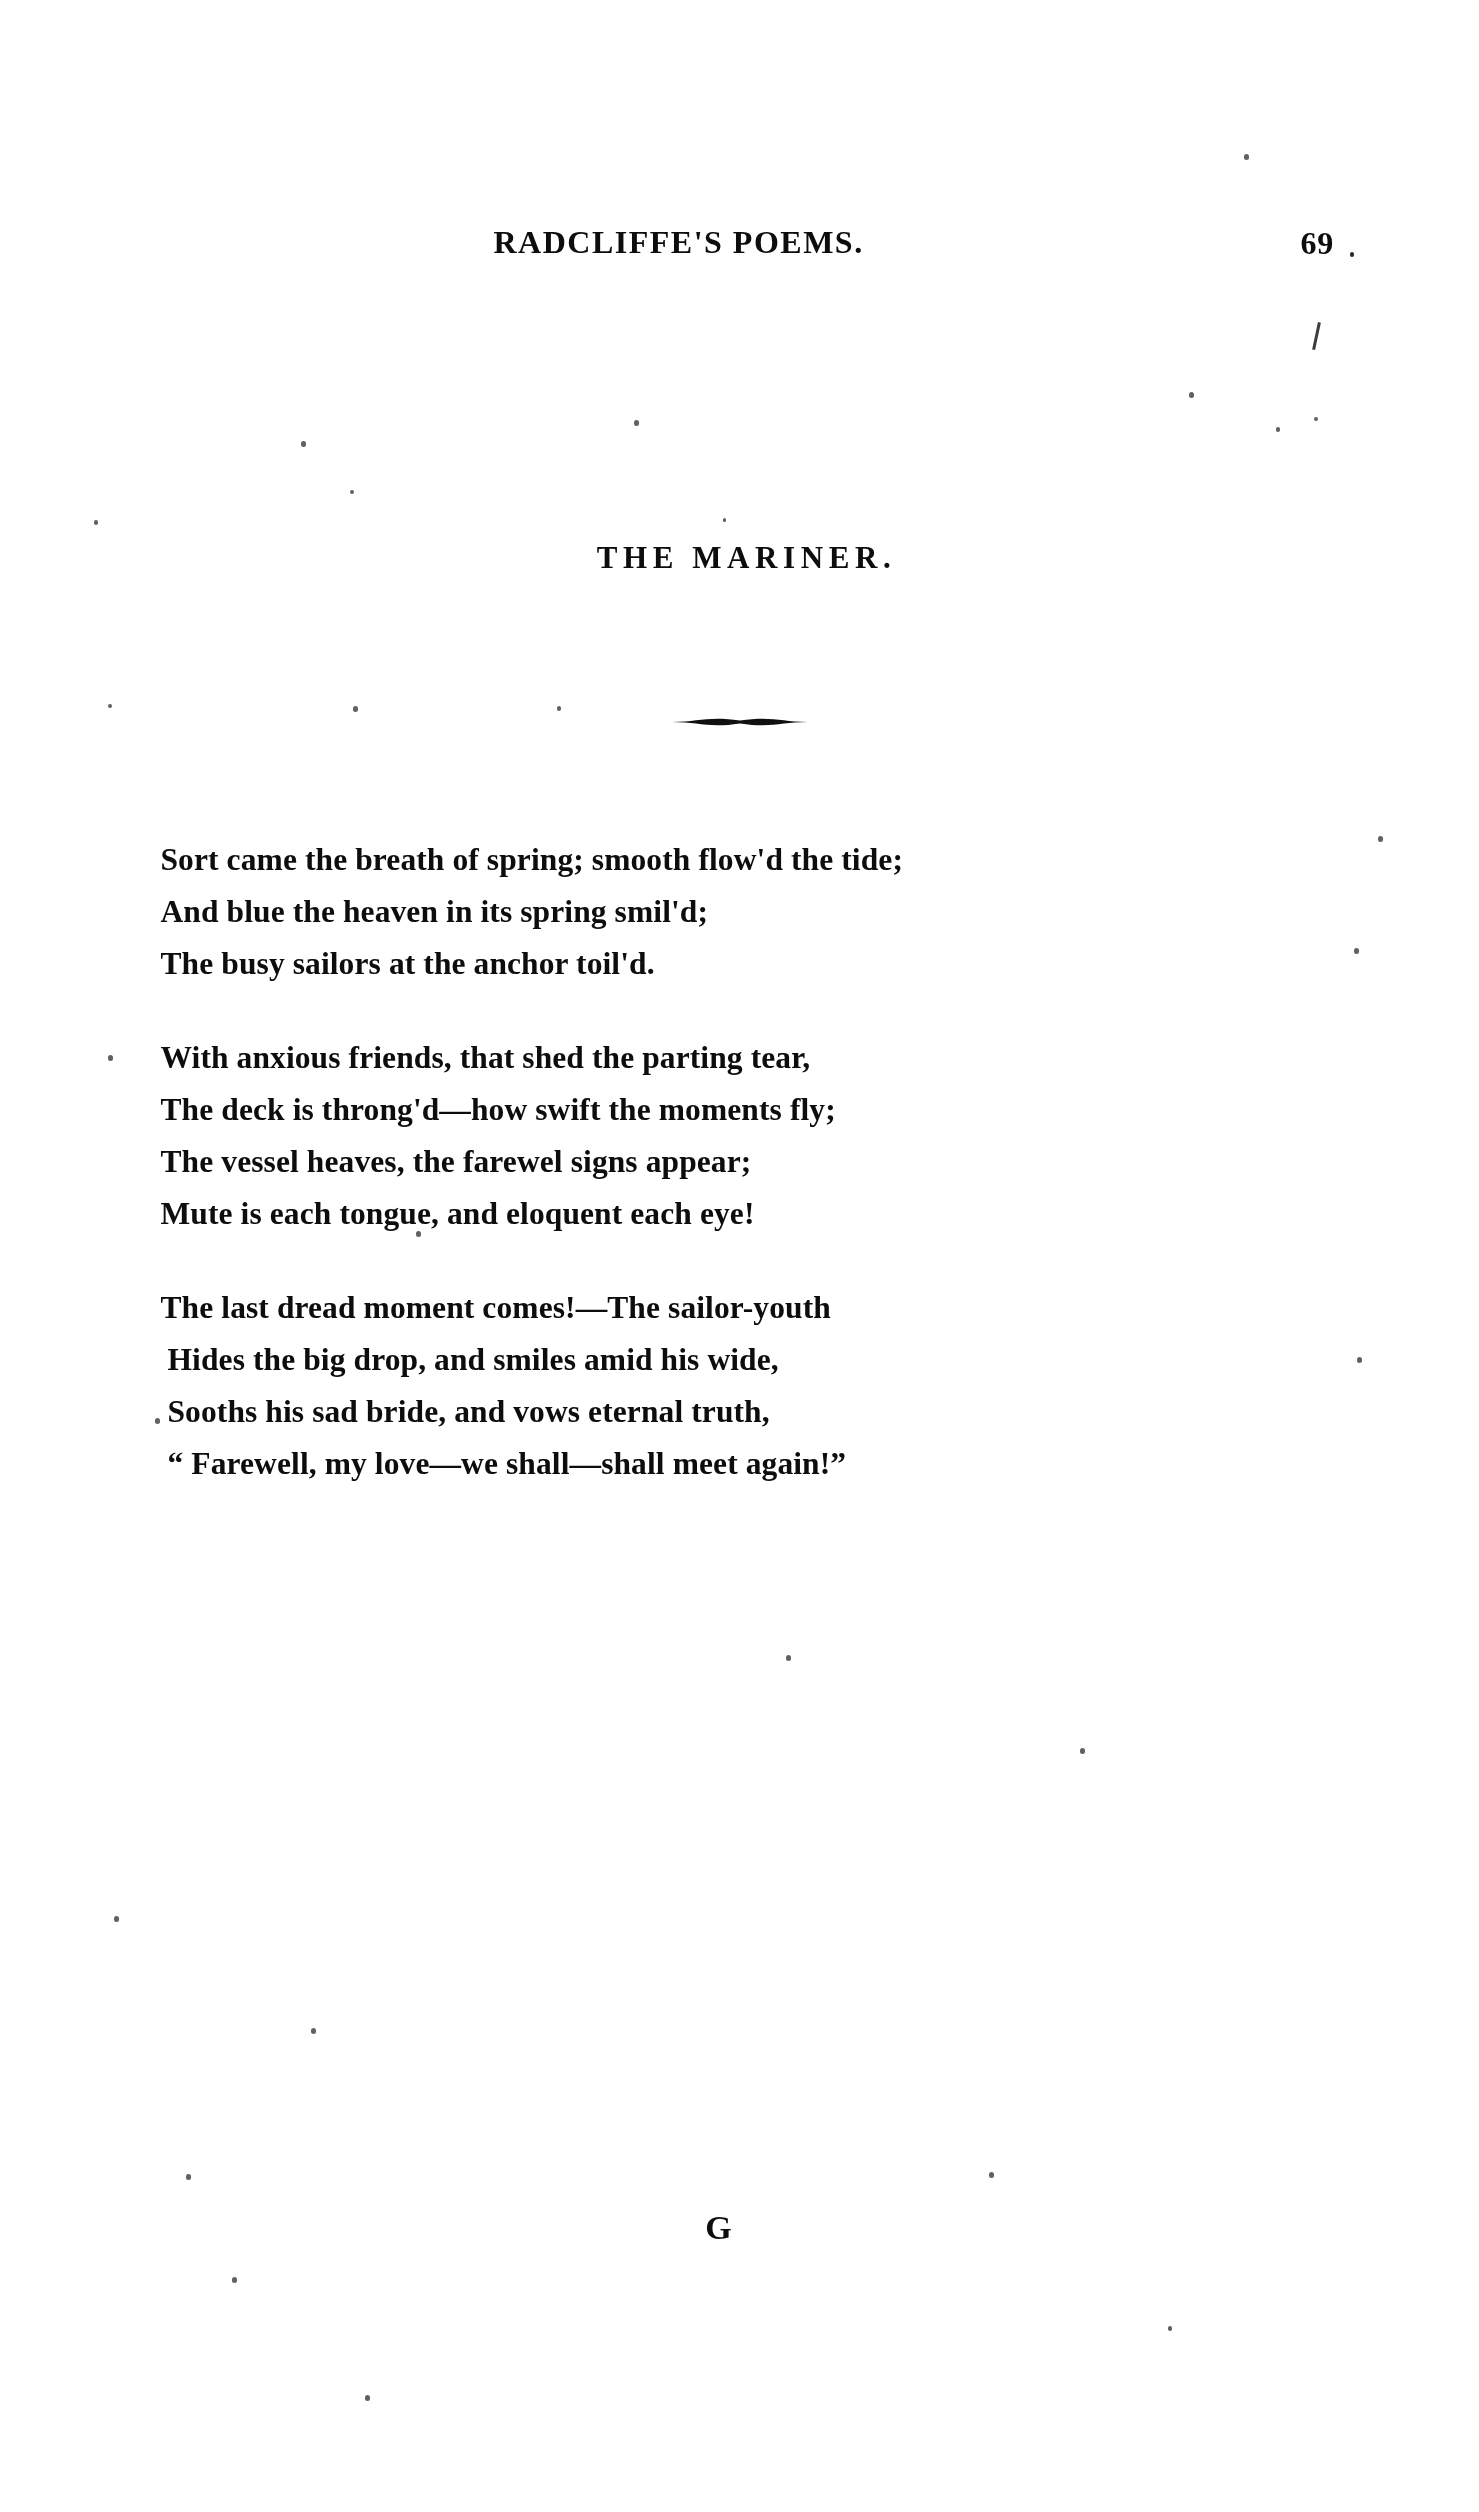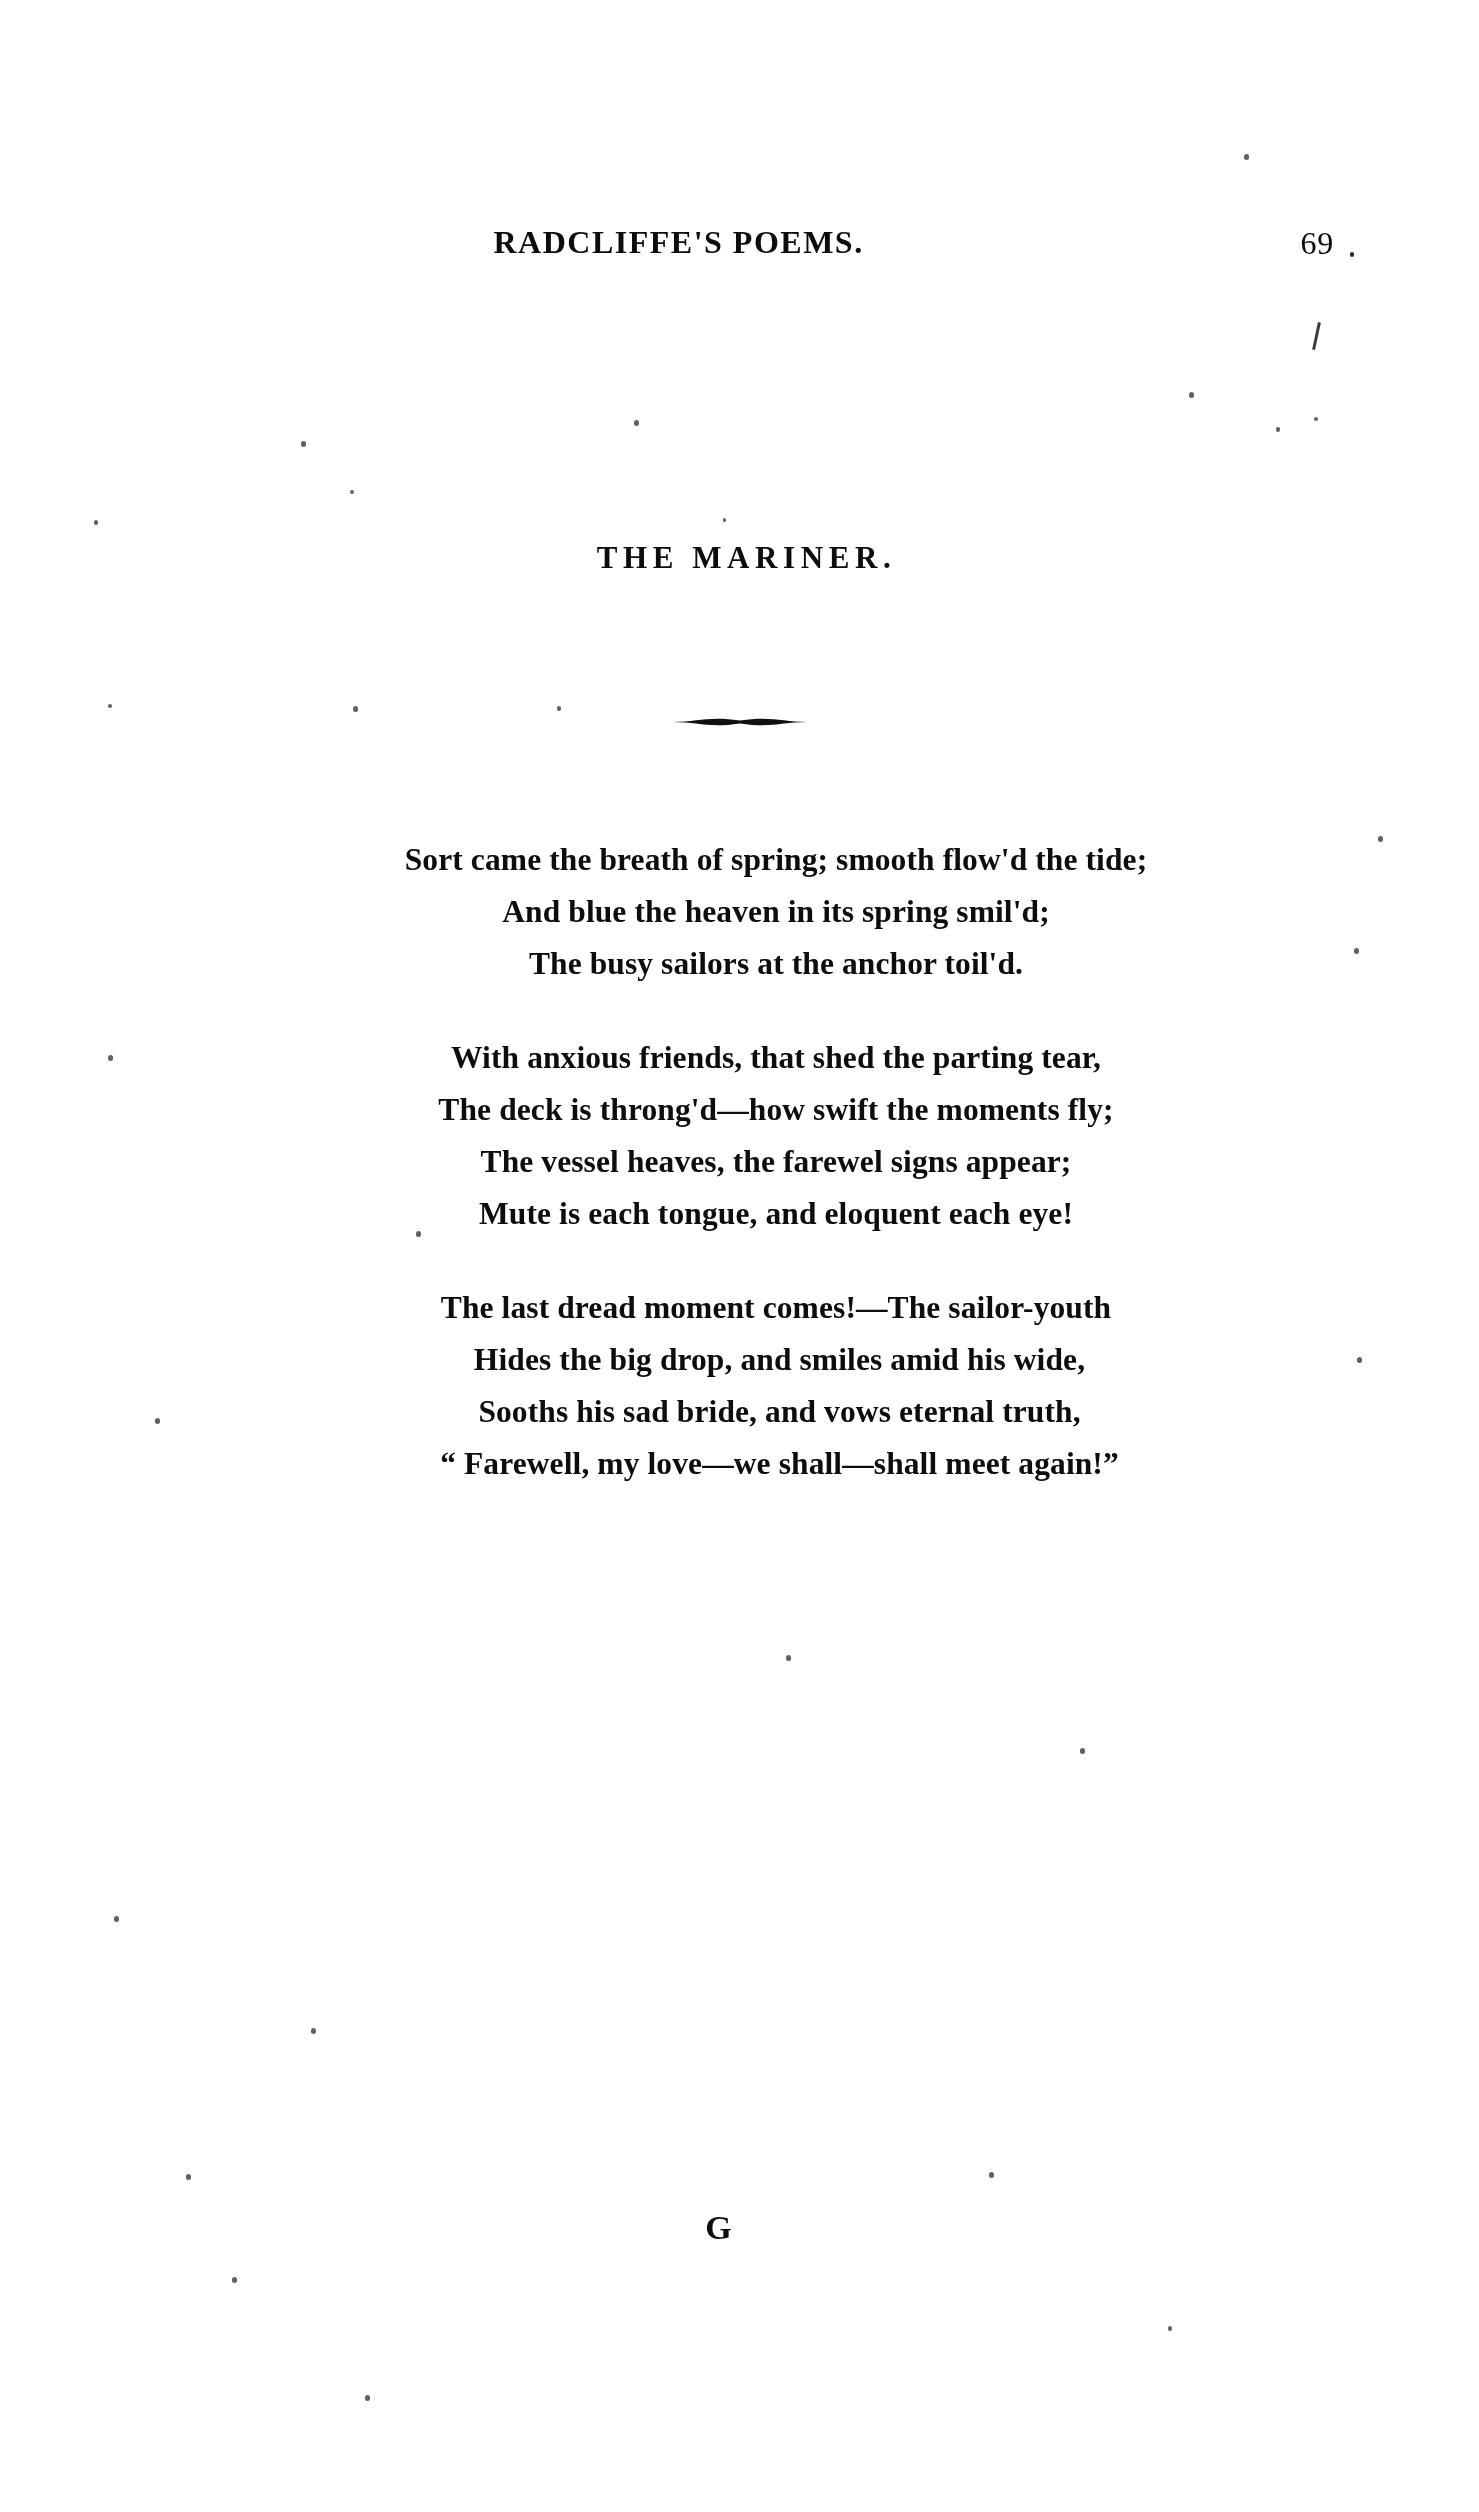--- a/index.html
+++ b/index.html
@@ -33,21 +33,21 @@
     font-size: 32px;
     font-weight: bold;
     letter-spacing: 1.5px;
     white-space: nowrap;
   }
   .running-head .folio {
     position: absolute;
     left: 1277px;
     top: 1.4px;
     font-size: 32px;
-    font-weight: normal;
+    font-weight: bold;
     letter-spacing: 0.7px;
   }
   .running-head .folio-dot {
     position: absolute;
     left: 1326px;
     top: 28px;
     width: 4.9px;
     height: 4.9px;
     background: #2a2a2a;
     border-radius: 50%;
@@ -92,21 +92,21 @@
   .verse {
     position: absolute;
     top: 834px;
     left: 137px;
     width: 1231px;
     font-size: 31.5px;
     font-weight: bold;
     line-height: 1;
     letter-spacing: 0.1px;
   }
-  .stanza { margin-bottom: 42px; text-align: center; }
+  .stanza { margin-bottom: 42px; }
   .line {
     height: 52px;
     line-height: 52px;
     white-space: nowrap;
   }
   .line.indent-1 { padding-left: 7px; }
 
   
   .signature {
     position: absolute;

